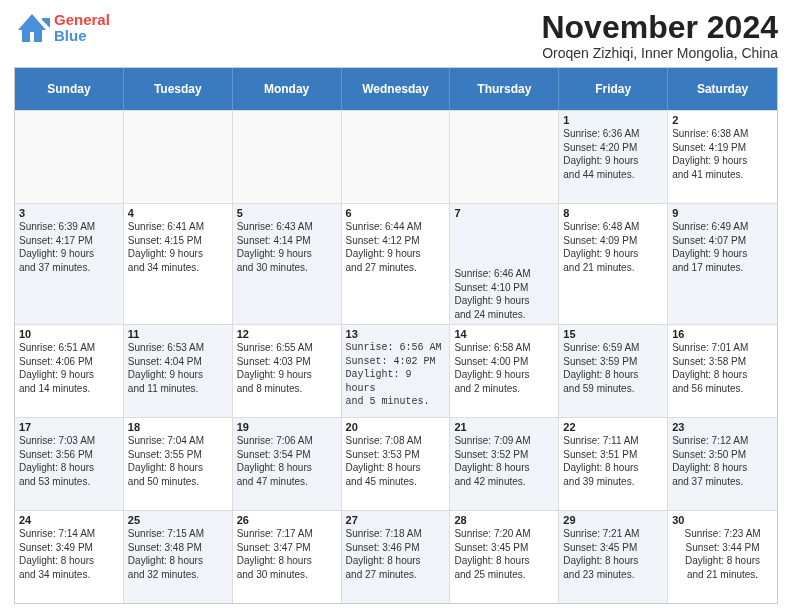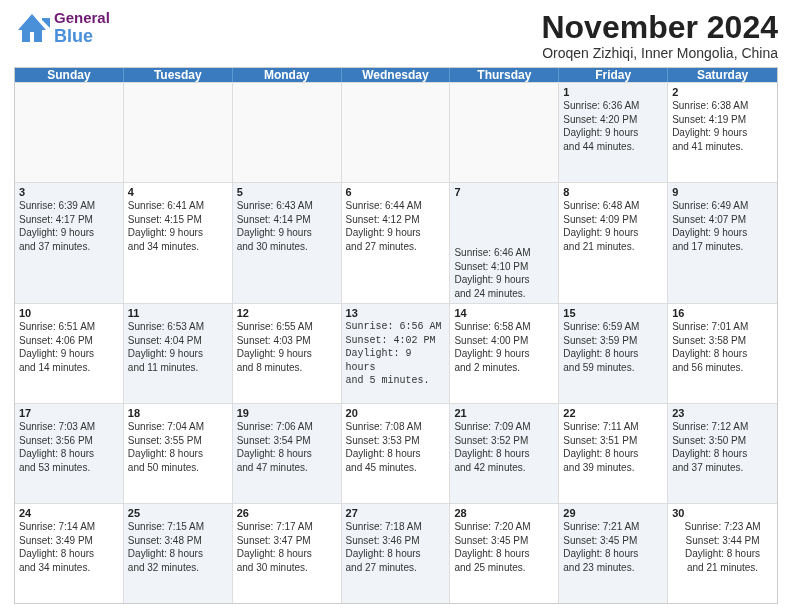--- a/index.html
+++ b/index.html
@@ -29,24 +29,24 @@
       gap: 4px;
     }
     .logo-text {
       display: flex;
       flex-direction: column;
       line-height: 1.1;
     }
     .logo-general {
       font-size: 15px;
       font-weight: bold;
-      color: #701a75;
+      color: #ef4444;
     }
     .logo-blue {
-      font-size: 18px;
+      font-size: 15px;
       font-weight: bold;
       color: #4a90d9;
     }
     .logo-icon {
       width: 36px;
       height: 36px;
     }
     .title-block {
       text-align: right;
     }
@@ -68,21 +68,21 @@
     }
     .cal-header-row {
       display: grid;
       grid-template-columns: repeat(7, 1fr);
       background: #3a7abf;
     }
     .cal-header-cell {
       color: #fff;
       font-weight: bold;
       font-size: 12px;
-      padding: 0 4px;
+      padding: 14px 4px;
       text-align: center;
       border-right: 1px solid #5a9ad0;
     }
     .cal-header-cell:last-child { border-right: none; }
     .cal-body {
       flex: 1;
       display: flex;
       flex-direction: column;
     }
     .cal-row {

